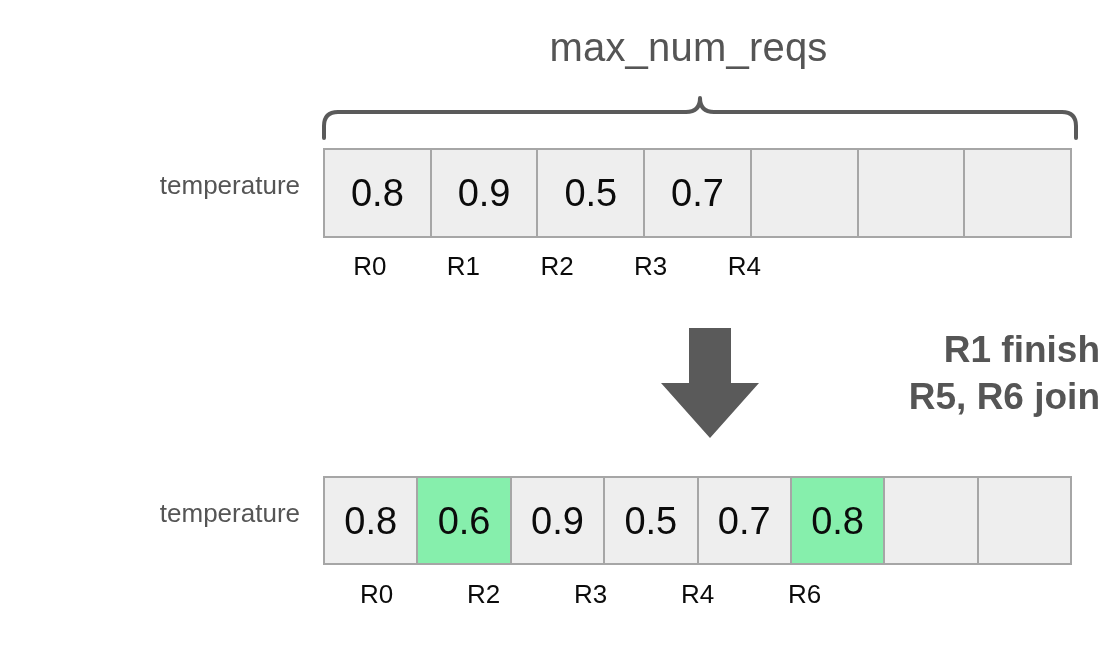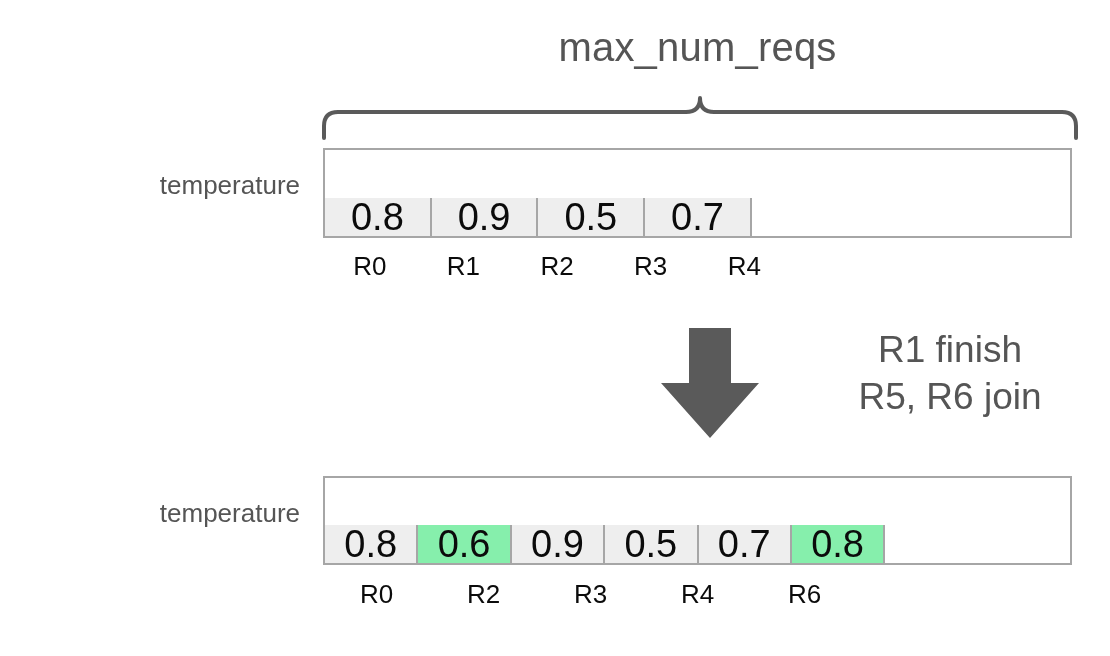--- a/index.html
+++ b/index.html
@@ -12,21 +12,21 @@
     width: 1110px;
     height: 656px;
     background: #ffffff;
     font-family: "Liberation Sans", sans-serif;
     overflow: hidden;
   }
 
   
   .title {
     position: absolute;
-    left: 323px;
+    left: 314px;
     top: 25px;
     width: 749px;
     text-align: center;
     font-size: 40px;
     color: #555555;
     letter-spacing: 0.2px;
     white-space: nowrap;
   }
 
   
@@ -49,21 +49,20 @@
   .row-label.r1 { left: 0px; top: 170px; width: 300px; }
   .row-label.r2 { left: 0px; top: 498px; width: 300px; }
 
   
   .table {
     position: absolute;
     left: 323px;
     display: flex;
     border: 2px solid #a6a6a6;
     box-sizing: border-box;
-    align-items: flex-end;
   }
   .table.row1 { top: 148px; width: 749px; height: 90px; }
   .table.row2 { top: 476px; width: 749px; height: 89px; }
 
   .cell {
     flex: 1 1 0;
     border-right: 2px solid #a6a6a6;
     background: #eeeeee;
     display: flex;
     align-items: center;
@@ -104,24 +103,25 @@
     width: 110px;
     height: 115px;
   }
 
   
   .annotation {
     position: absolute;
     left: 800px;
     top: 326px;
     width: 300px;
-    text-align: center;
+    text-align: right;
     font-size: 37px;
     color: #555555;
     line-height: 1.28;
+    font-weight: bold;
   }
   .annotation div { white-space: nowrap; }
 </style>
 </head>
 <body>
 
 <div id="canvas">
 
   <div class="title">max_num_reqs</div>
 

